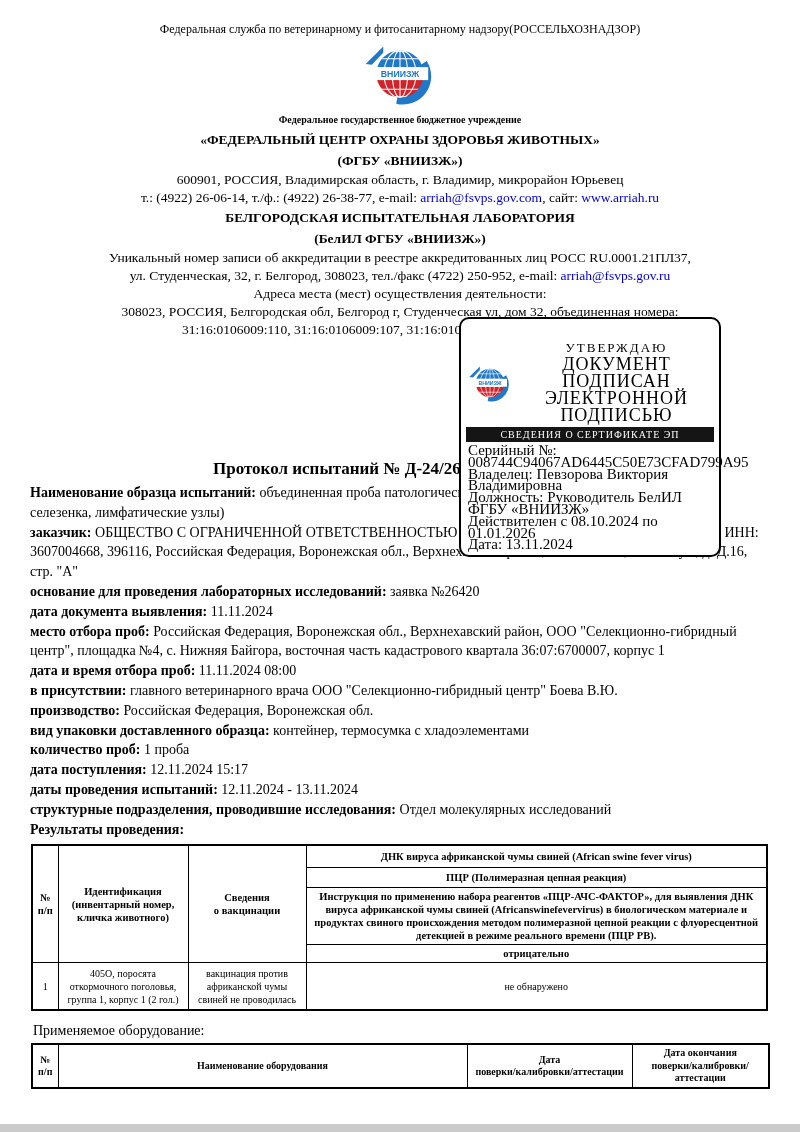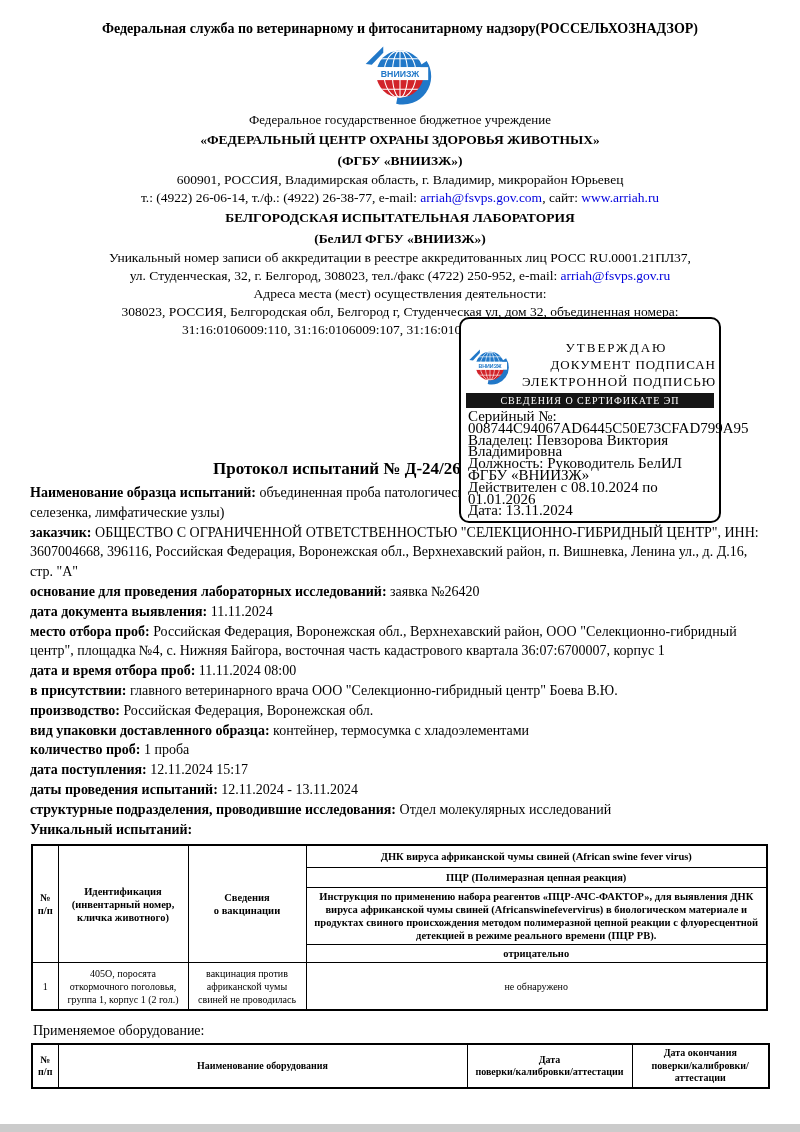--- a/index.html
+++ b/index.html
@@ -4,38 +4,38 @@
 <style>
   html, body { margin:0; padding:0; background:#ffffff; }
   .page {
     position:relative; width:800px; height:1132px; margin:0 auto;
     background:#ffffff; color:#000;
     font-family:"Liberation Serif","DejaVu Serif",serif;
     overflow:hidden;
   }
   
   .head { text-align:center; padding-top:21px; }
-  .head .agency { font-weight:bold; font-size:14px; line-height:16px; }
+  .head .agency { font-weight:normal; font-size:12px; line-height:16px; }
   .logo-wrap { margin:5px auto 4px; width:92px; height:64px; }
   .logo-wrap svg { width:92px; height:64px; display:block; }
-  .h-b { font-weight:normal; font-size:13px; line-height:19px; }
+  .h-b { font-weight:bold; font-size:10px; line-height:19px; }
   .h-b2 { font-weight:bold; font-size:13.5px; line-height:21px; }
   .h-r { font-size:13.5px; line-height:18px; }
   a.doclink, .doclink { color:#0000dd; cursor:pointer; }
   
   .stamp {
     position:absolute; top:317px; left:459px; width:262px;
     border:2px solid #000; border-radius:10px; background:#fff;
     padding:21px 3px 4px; box-sizing:border-box;
   }
   .stamp-top { display:flex; align-items:center; }
   .stamp-logo { width:46px; height:40px; flex:0 0 46px; margin:1px 4px 0 3px; }
   .stamp-top-text { flex:1; text-align:center; }
   .stamp-approve { font-size:13px; letter-spacing:2px; line-height:16px; }
-  .stamp-signed { font-size:13px; letter-spacing:1px; line-height:17px;text-align:right; }
+  .stamp-signed { font-size:18px; letter-spacing:1px; line-height:17px; }
   .stamp-bar {
     background:#151515; color:#fff; text-align:center;
     font-size:10px; letter-spacing:1px; padding:2px 0; margin:3px 2px 3px;
   }
   .stamp-info { font-size:15px; line-height:11.8px; padding-left:4px; }
   
   .doc-title { text-align:center; font-weight:bold; font-size:17px; margin:118px 0 0; line-height:24px; }
   .fields { margin:2px 28px 0 30px; font-size:14px; line-height:19.8px; }
   .fields p { margin:0; }
   .fields .lbl { font-weight:bold; }
@@ -165,21 +165,21 @@
     <p><span class="lbl">дата документа выявления:</span> <span>11.11.2024</span></p>
     <p><span class="lbl">место отбора проб:</span> <span>Российская Федерация, Воронежская обл., Верхнехавский район, ООО "Селекционно-гибридный центр", площадка №4, с. Нижняя Байгора, восточная часть кадастрового квартала 36:07:6700007, корпус 1</span></p>
     <p><span class="lbl">дата и время отбора проб:</span> <span>11.11.2024 08:00</span></p>
     <p><span class="lbl">в присутствии:</span> <span>главного ветеринарного врача ООО "Селекционно-гибридный центр" Боева В.Ю.</span></p>
     <p><span class="lbl">производство:</span> <span>Российская Федерация, Воронежская обл.</span></p>
     <p><span class="lbl">вид упаковки доставленного образца:</span> <span>контейнер, термосумка с хладоэлементами</span></p>
     <p><span class="lbl">количество проб:</span> <span>1 проба</span></p>
     <p><span class="lbl">дата поступления:</span> <span>12.11.2024 15:17</span></p>
     <p><span class="lbl">даты проведения испытаний:</span> <span>12.11.2024 - 13.11.2024</span></p>
     <p><span class="lbl">структурные подразделения, проводившие исследования:</span> <span>Отдел молекулярных исследований</span></p>
-    <p><span class="lbl">Уникальный испытаний:</span></p>
+    <p><span class="lbl">Результаты проведения:</span></p>
   </div>
 
   <table class="results">
     <colgroup>
         <col style="width:26px">
         <col style="width:130px">
         <col style="width:118px">
         <col>
       </colgroup>
     <tbody>

